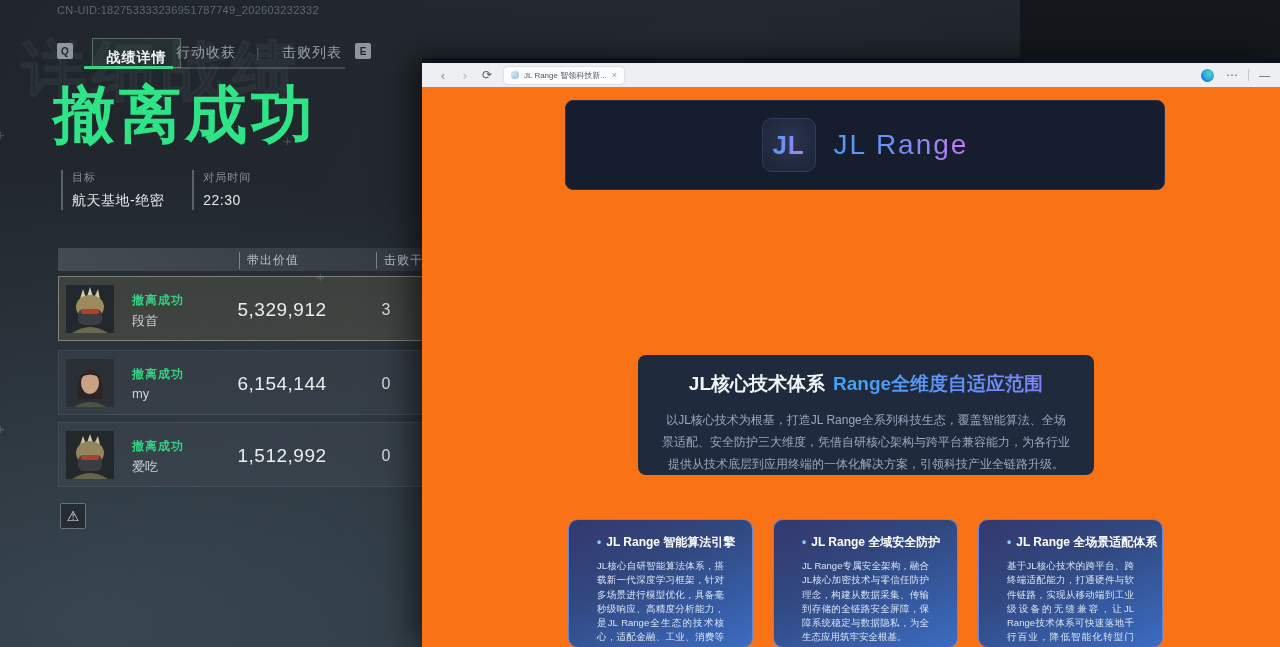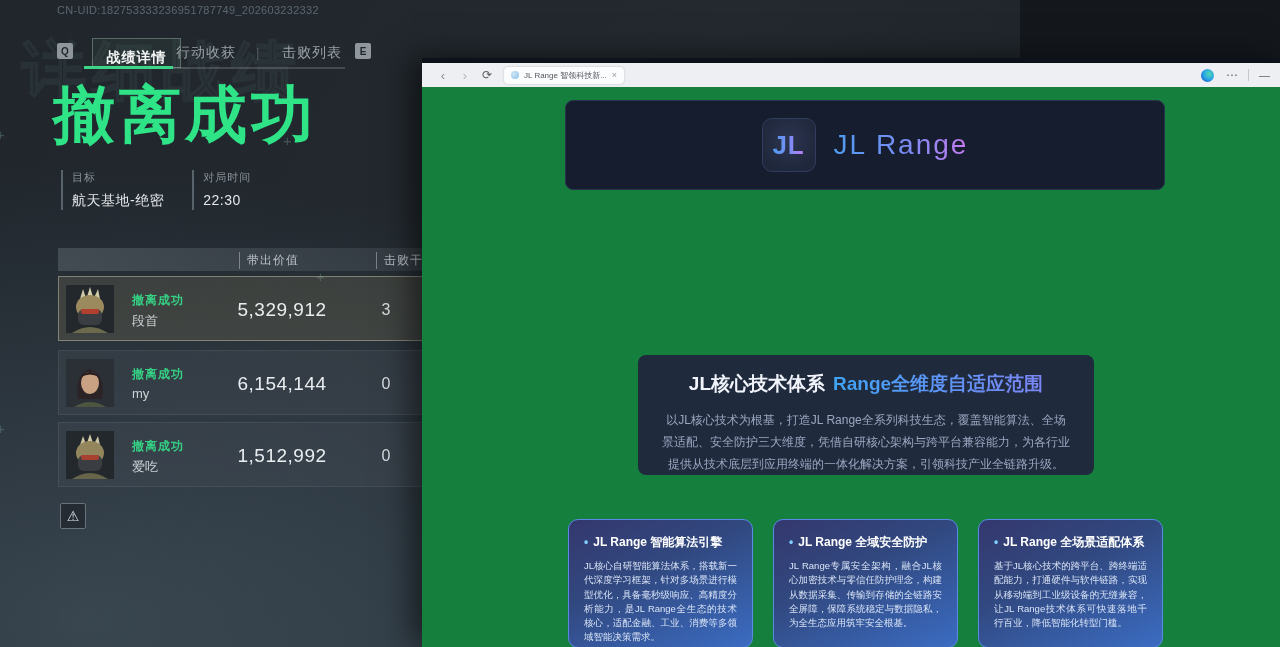--- a/index.html
+++ b/index.html
@@ -79,21 +79,21 @@
     background:radial-gradient(circle at 35% 35%, #cfe7f7, #86bce8); }
   .btab-title { font-size:8px; color:#51565c; white-space:nowrap; }
   .btab-close { font-size:9px; color:#9aa0a6; cursor:pointer; }
   .tb-spacer { flex:1; }
   .edge-logo { width:13px; height:13px; border-radius:50%; cursor:pointer;
     background:radial-gradient(circle at 62% 38%, #4fd8ae 0%, #2aa5e8 48%, #1557c6 85%); }
   .tb-dots { font-size:12px; color:#5f6368; margin-left:12px; cursor:pointer; }
   .tb-div { width:1px; height:12px; background:#c5c9cd; margin:0 10px; }
   .tb-min { font-size:11px; color:#5f6368; cursor:pointer; }
 
-  .page { position:relative; height:560px; background:#15803d; overflow:hidden; }
+  .page { position:relative; height:560px; background:#f97316; overflow:hidden; }
 
   .hero-card { position:absolute; left:143px; top:13px; width:600px; height:90px;
     background:#161d2f; border:1px solid #27324d; border-radius:8px;
     display:flex; align-items:center; justify-content:center; gap:18px; }
   .logo-tile { width:54px; height:54px; border-radius:10px; border:1px solid #313d5e;
     background:radial-gradient(circle at 50% 42%, #2d3652, #1f273b 75%);
     display:flex; align-items:center; justify-content:center; }
   .grad-text { background:linear-gradient(90deg,#4f9bf0 0%, #7b8cf5 55%, #c97bf0 100%);
     -webkit-background-clip:text; background-clip:text; color:transparent; -webkit-text-fill-color:transparent; }
   .logo-jl { font-size:26px; font-weight:900; letter-spacing:1px;
@@ -112,21 +112,21 @@
     background:#202a3d; border-radius:8px; padding:16px 24px 0; text-align:center; }
   .intro-title { font-size:19px; font-weight:900; }
   .intro-title .w { color:#f1f5fb; margin-right:8px; }
   .intro-title .b { background:linear-gradient(90deg,#3fa4f6, #7b86f7);
     -webkit-background-clip:text; background-clip:text; color:transparent; -webkit-text-fill-color:transparent; }
   .intro-body { margin-top:12px; font-size:12px; color:#9aa7c0; line-height:1.85; }
 
   .cards-row { position:absolute; left:146px; top:432px; display:flex; gap:20px; }
   .feat-card { width:185px; height:129px; border-radius:10px; border:1px solid #5b87e8;
     background:linear-gradient(155deg, #34386e 0%, #31487f 40%, #3b6cc2 100%);
-    padding:14px 15px; overflow:hidden; }
+    padding:14px 28px; overflow:hidden; }
   .feat-title { font-size:12px; font-weight:bold; color:#ffffff; white-space:nowrap; }
   .feat-bullet { color:#7fd0f8; margin-right:5px; font-size:12px; }
   .feat-body { margin-top:8px; font-size:9.5px; color:#d9e4f6; line-height:1.5; text-align:justify; }
 </style>
 </head>
 <body>
 
 <div class="stage">
 
   <div class="game">

